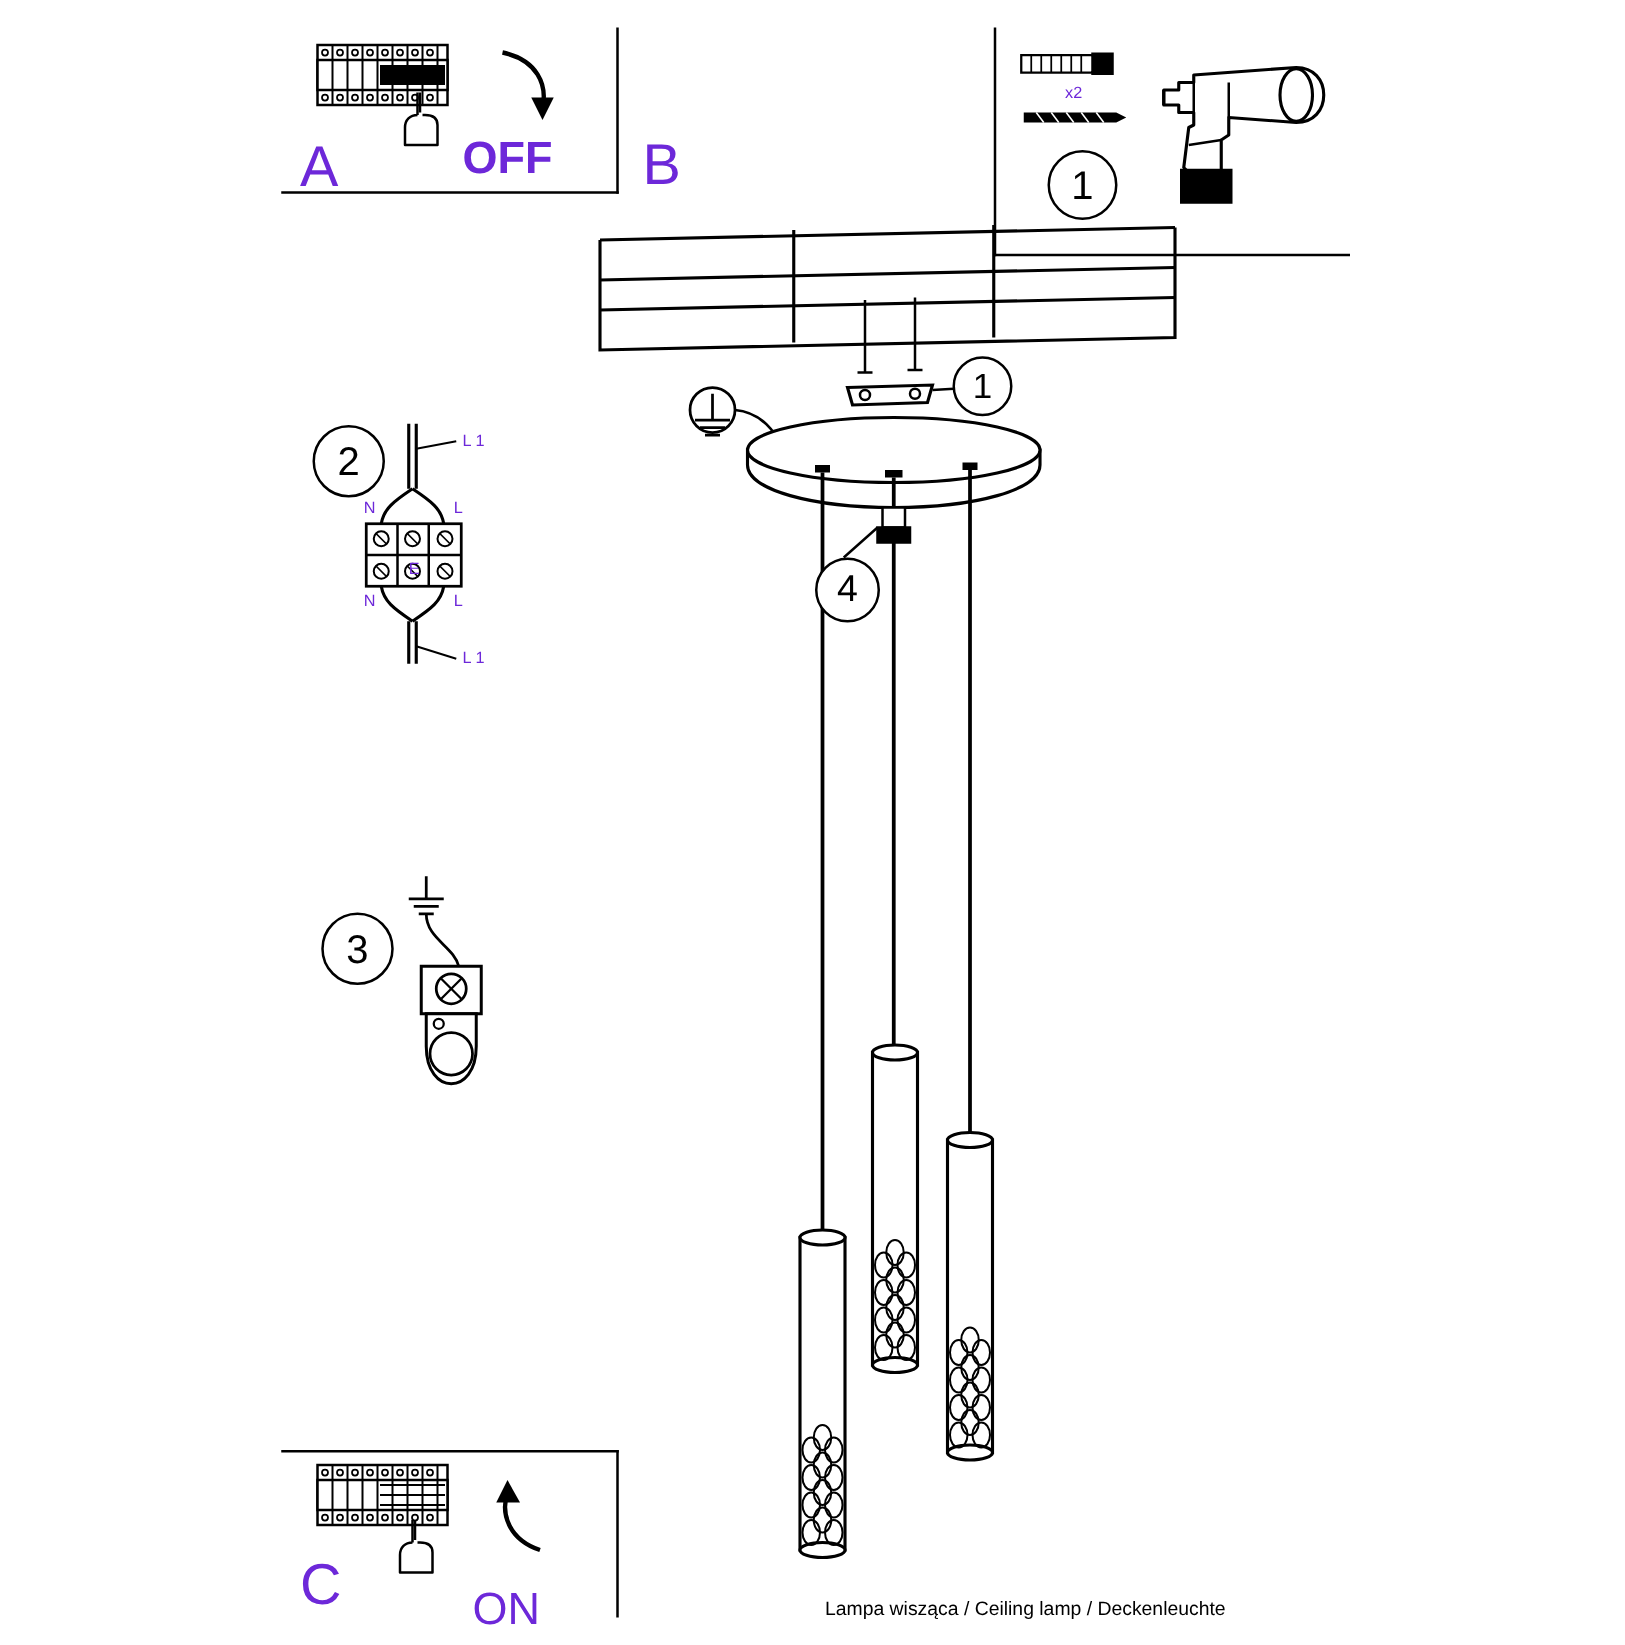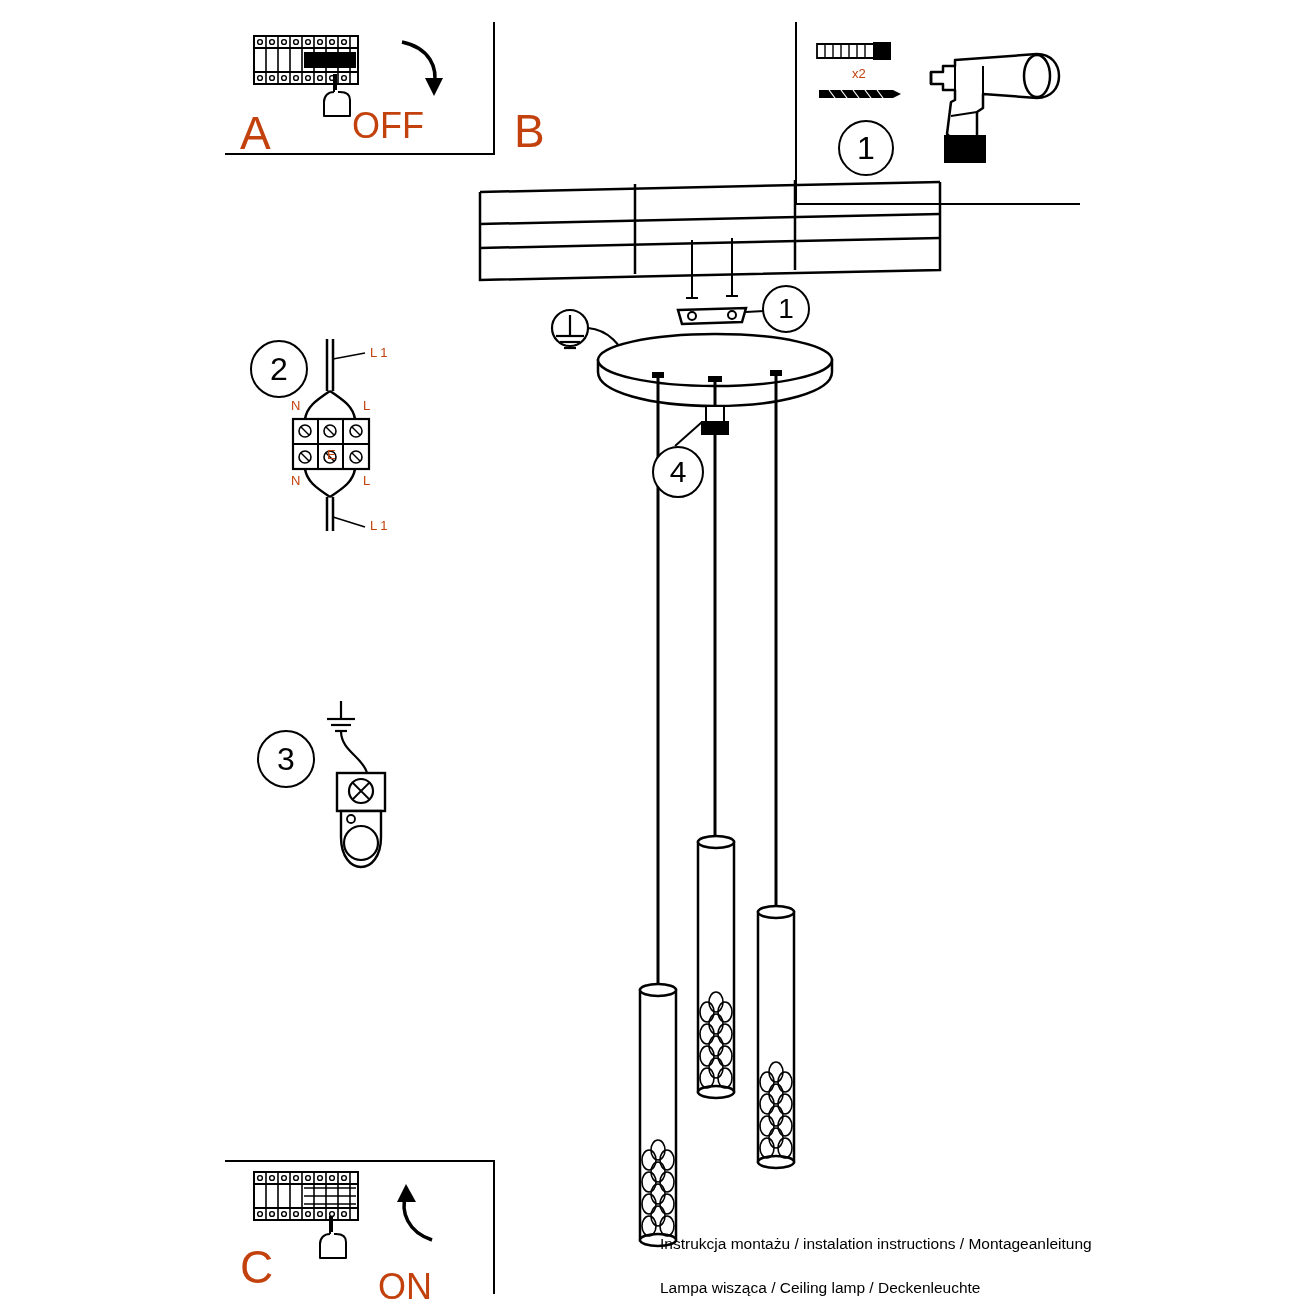--- a/index.html
+++ b/index.html
@@ -16,21 +16,21 @@
     width: 1300px;
     height: 1316px;
     overflow: hidden;
     background: #ffffff;
   }
   .abs { position: absolute; }
   svg { display: block; }
   .lbl {
     position: absolute;
     font-family: "Liberation Sans", sans-serif;
-    color: #c2410c;
+    color: #6d28d9;
     white-space: nowrap;
   }
   .big-letter { font-size: 46px; }
   .word { font-size: 36px; }
   .num-circ {
     position: absolute;
     border: 2.5px solid #000;
     border-radius: 50%;
     display: flex;
     align-items: center;
@@ -104,21 +104,21 @@
   </div>
 
   <div class="abs" style="left:392px; top:34px;">
     <svg width="60" height="70" viewBox="0 0 60 70">
       <path d="M10 8 C38 14 46 34 42 52" fill="none" stroke="#000" stroke-width="3.5"></path>
       <path d="M42 62 L33 44 L51 44 Z" fill="#000"></path>
     </svg>
   </div>
 
   <div class="lbl big-letter" style="left:240px; top:106px;">A</div>
-  <div class="lbl word" style="left:352px; top:105px; font-weight:normal;">OFF</div>
+  <div class="lbl word" style="left:370px; top:105px; font-weight:bold;">OFF</div>
 
   <div class="lbl big-letter" style="left:514px; top:104px;">B</div>
 
   <div class="panel-border" style="left:795px; top:22px; width:285px; height:183px; border-top:none; border-right:none;"></div>
 
   <div class="abs" style="left:815px; top:38px;">
     <svg width="80" height="26" viewBox="0 0 80 26">
       <path d="M2 6 L58 6 L72 13 L58 20 L2 20 Z" fill="#fff" stroke="#000" stroke-width="1.8"></path>
       <g stroke="#000" stroke-width="1.4">
         <line x1="10" y1="6" x2="10" y2="20"></line>
@@ -415,16 +415,15 @@
   <div class="abs" style="left:388px; top:1178px;">
     <svg width="60" height="72" viewBox="0 0 60 72">
       <path d="M44 62 C20 54 12 34 18 16" fill="none" stroke="#000" stroke-width="3.5"></path>
       <path d="M18 6 L28 24 L9 24 Z" fill="#000"></path>
     </svg>
   </div>
 
   <div class="lbl big-letter" style="left:240px; top:1240px;">C</div>
   <div class="lbl word" style="left:378px; top:1266px;">ON</div>
 
-  <div class="caption" style="left:660px; top:1232px;">Instrukcja montażu / instalation instructions / Montageanleitung</div>
   <div class="caption" style="left:660px; top:1256px;margin-top:20px;">Lampa wisząca / Ceiling lamp / Deckenleuchte</div>
 
 </div>
 
 </body></html>

